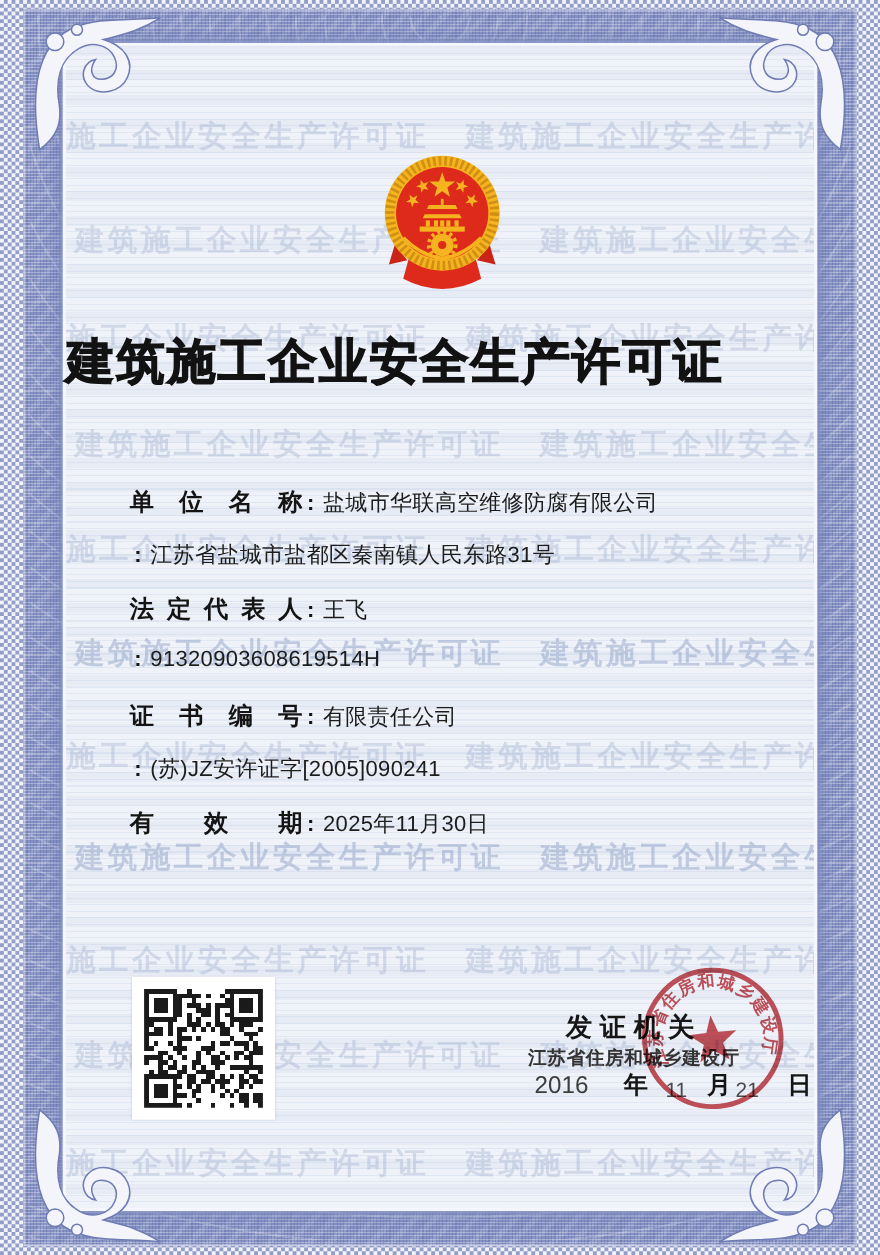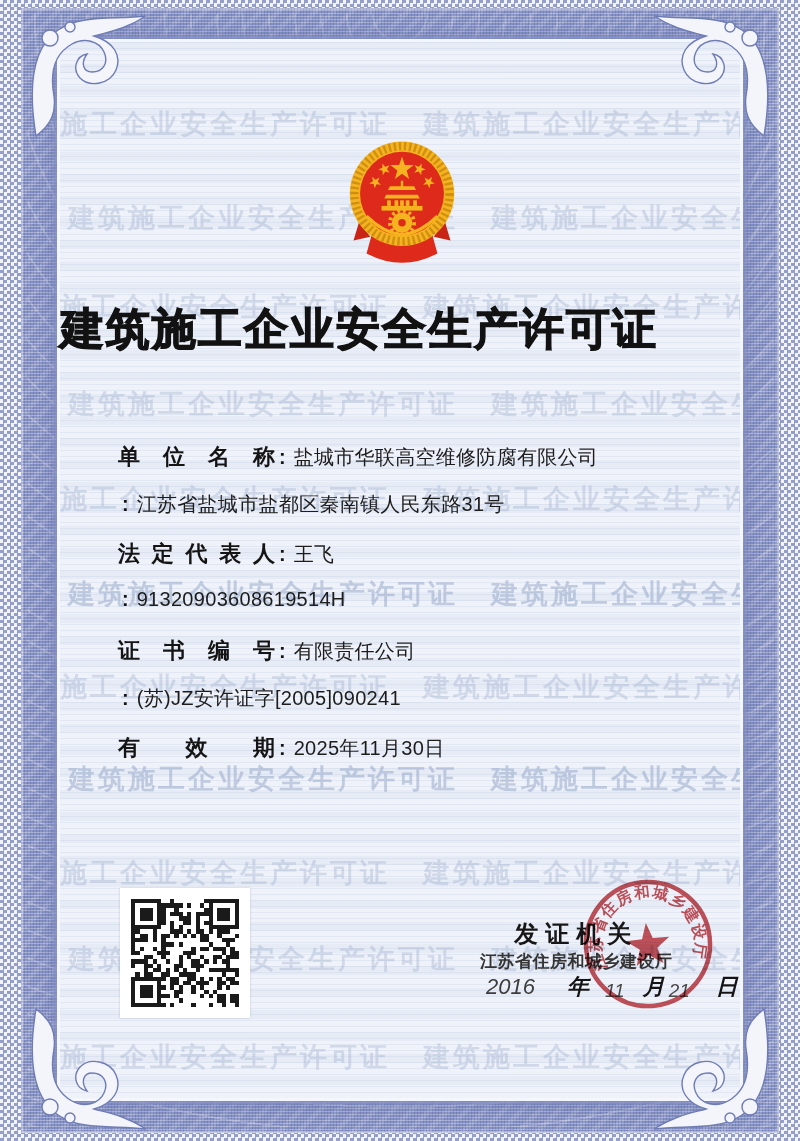--- a/index.html
+++ b/index.html
@@ -84,21 +84,21 @@
   .qr-box {
     position:absolute; top:846px; left:60px; width:130px; height:130px; z-index:2;
     background:#fff; padding:11px; box-shadow:0 0 2px rgba(120,130,160,.4);
   }
   .qr-box svg { width:108px; height:108px; display:block; }
 
   
   .issuer-line { position:absolute; top:876px; left:420px; z-index:2; white-space:nowrap; display:flex; align-items:center;flex-direction:column; }
   .issuer-label { font-size:24px; font-weight:900; letter-spacing:7px; color:#161616; }
   .issuer-value { font-size:17px; font-weight:600; color:#343434; letter-spacing:.5px; }
-  .date-line { position:absolute; top:930px; left:426px; z-index:2; display:flex; align-items:baseline; white-space:nowrap;font-style:italic; }
+  .date-line { position:absolute; top:930px; left:426px; z-index:2; display:flex; align-items:baseline; white-space:nowrap; }
   .date-num { font-size:22px; color:#3d3d3d; font-weight:500; }
   .date-num.small { font-size:19px; color:#4a4a4a; transform:translateY(3px);text-align:center; }
   .date-unit { font-size:22px; font-weight:900; color:#141414; }
   .d-y{margin-left:0} .u-y{margin-left:32px} .d-m{margin-left:16px} .u-m{margin-left:18px}
   .d-d{margin-left:4px} .u-d{margin-left:26px}
 
   
   .seal { position:absolute; top:832px; left:518px; width:140px; height:140px; z-index:5;
           transform:rotate(-6deg); opacity:.88; mix-blend-mode:multiply; }
 </style>

